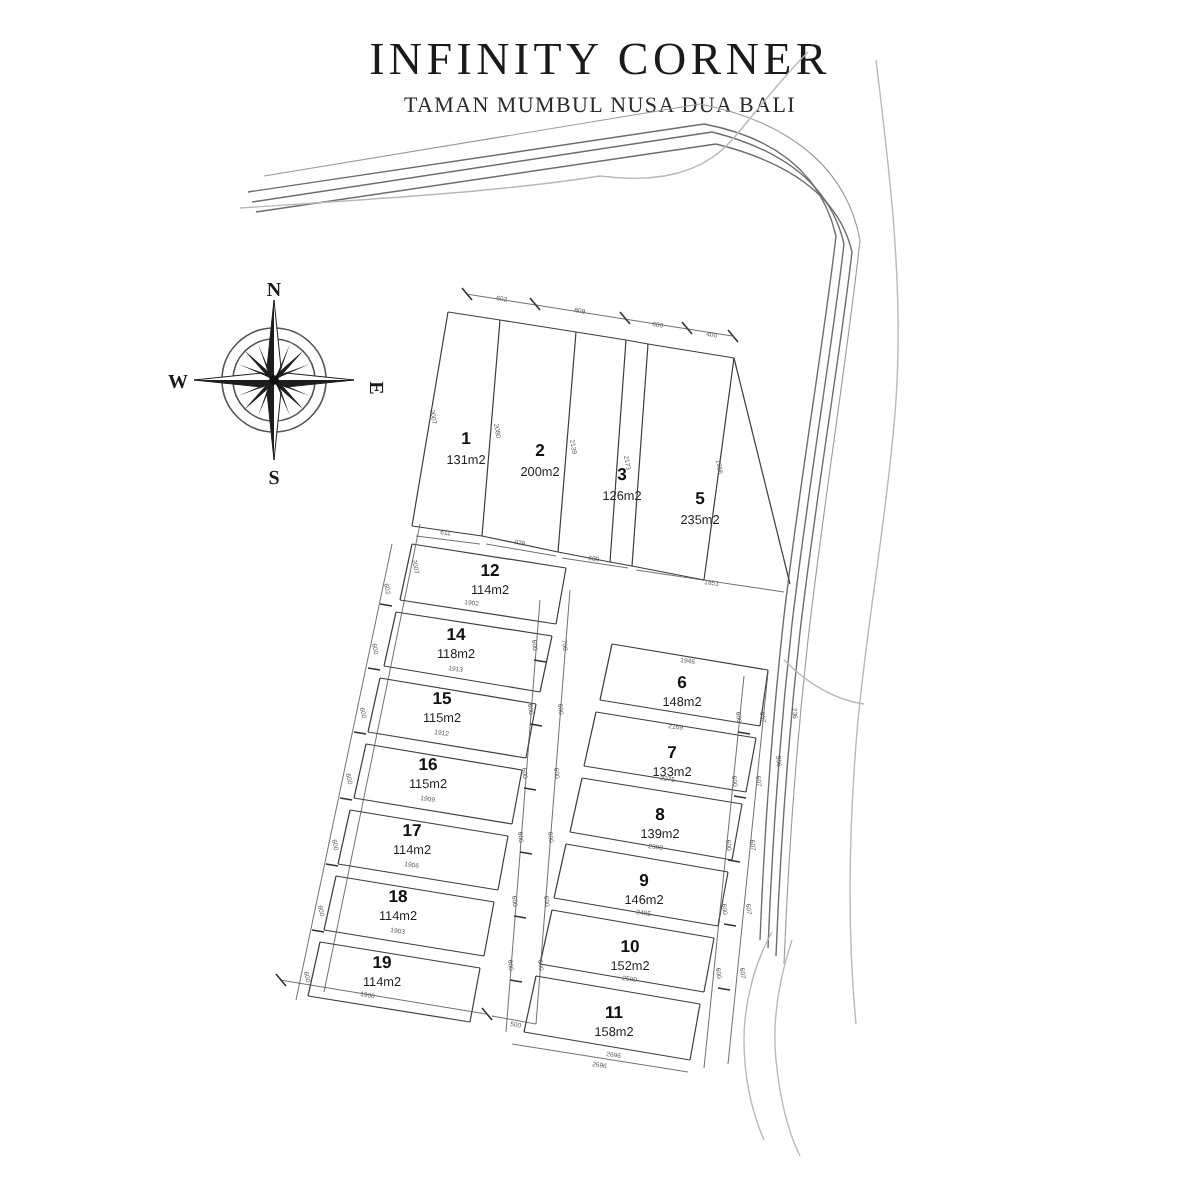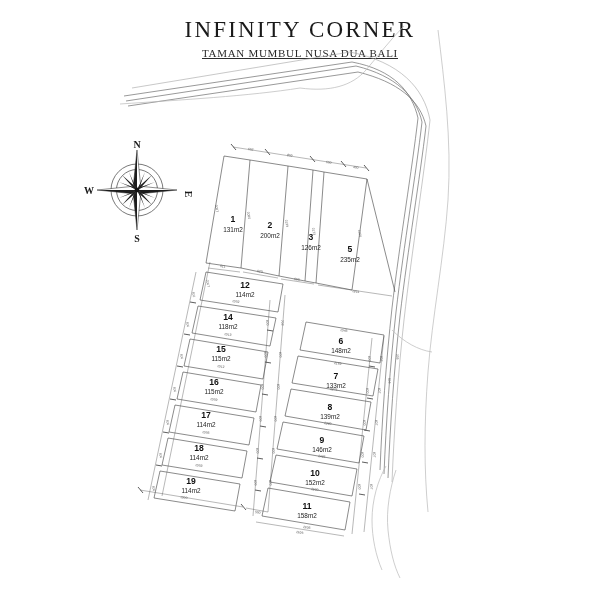--- a/index.html
+++ b/index.html
@@ -16,21 +16,21 @@
     pointer-events:none;
   }
   #main-title{
     font-family:"Liberation Serif", serif;
     font-size:23px;letter-spacing:2.2px;color:#1a1a1a;
     font-weight:400;line-height:1.05;
   }
   #sub-title{
     font-family:"Liberation Serif", serif;
     font-size:11px;letter-spacing:0.7px;color:#2b2b2b;
-    margin-top:5px;font-weight:400;text-decoration:underline;
+    margin-top:5px;font-weight:400;
   }
 
   
   svg#plan{position:absolute;left:0;top:0;width:600px;height:600px;}
   .road-line{fill:none;stroke:#6d6d6d;stroke-width:.7;}
   .road-line-thin{fill:none;stroke:#9a9a9a;stroke-width:.55;}
   .contour{fill:none;stroke:#b9b9b9;stroke-width:.7;}
   .lot-edge{fill:none;stroke:#2a2a2a;stroke-width:.85;}
   .lot-inner{fill:none;stroke:#3d3d3d;stroke-width:.6;}
   .lot-face{fill:#ffffff;}

